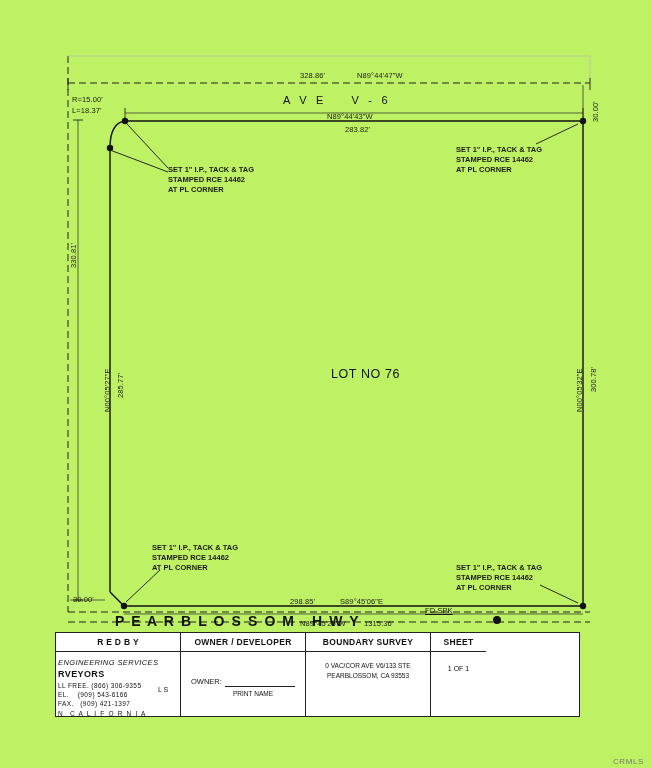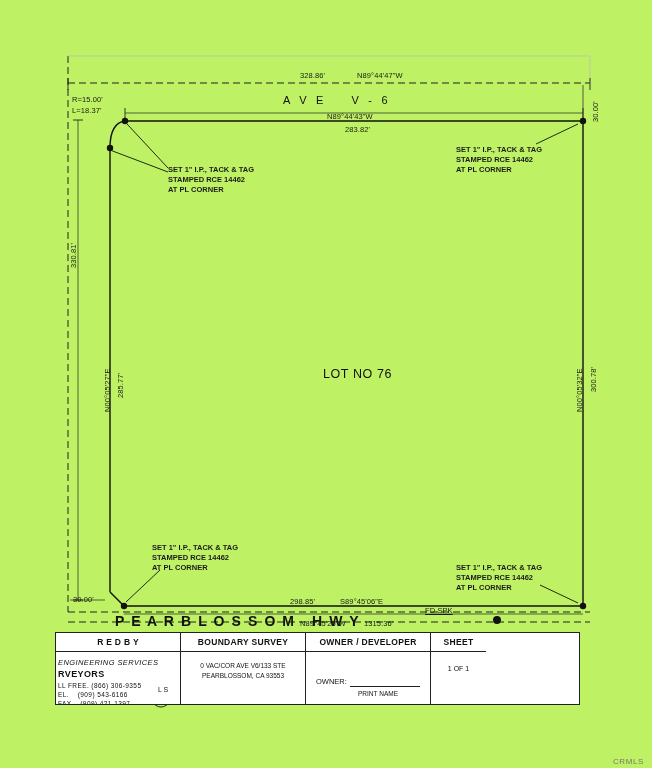--- a/index.html
+++ b/index.html
@@ -59,21 +59,21 @@
     letter-spacing: 1.6px;
     font-weight: bold;
     color: #111;
   }
   
   #titleblock {
     position: absolute;
     left: 55px;
     top: 632px;
     width: 525px;
-    height: 73px;
+    height: 85px;
     border: 1px solid #222;
     box-sizing: border-box;
     background: #fff;
     display: flex;
   }
   .tb-col {
     border-right: 1px solid #222;
     box-sizing: border-box;
     position: relative;
     overflow: hidden;
@@ -203,21 +203,21 @@
 
   <div class="txt lbl rot90" style="left:592px; top:122px;">30.00'</div>
 
   <div class="txt lbl rot90" style="left:70px; top:268px;">330.81'</div>
   <div class="txt lbl rot90" style="left:104px; top:412px;">N00°05'27"E</div>
   <div class="txt lbl rot90" style="left:117px; top:398px;">285.77'</div>
 
   <div class="txt lbl rot90" style="left:576px; top:412px;">N00°05'32"E</div>
   <div class="txt lbl rot90" style="left:590px; top:392px;">300.78'</div>
 
-  <div class="txt lot-title" style="left:323px; top:367px;">LOT NO 76</div>
+  <div class="txt lot-title" style="left:331px; top:367px;">LOT NO 76</div>
 
   <div class="txt note" style="left:168px; top:165px;"><span>SET 1" I.P., TACK &amp; TAG</span>
 <span>STAMPED RCE 14462</span>
 <span>AT PL CORNER</span></div>
 
   <div class="txt note" style="left:456px; top:145px;"><span>SET 1" I.P., TACK &amp; TAG</span>
 <span>STAMPED RCE 14462</span>
 <span>AT PL CORNER</span></div>
 
   <div class="txt note" style="left:152px; top:543px;"><span>SET 1" I.P., TACK &amp; TAG</span>
@@ -242,32 +242,32 @@
       <div class="tb-head">R E D   B Y</div>
       <div class="prep-line" style="left:2px; top:36px; font-weight:bold; font-size:9px;">RVEYORS</div>
       <div class="prep-line" style="left:2px; top:25px;font-style:italic;">ENGINEERING SERVICES</div>
       <div class="prep-line" style="left:2px; top:49px; font-size:6.5px;">LL FREE. (866) 306-9355</div>
       <div class="prep-line" style="left:2px; top:58px; font-size:6.5px;">EL.    (909) 543-6166</div>
       <div class="prep-line" style="left:2px; top:67px; font-size:6.5px;">FAX.   (909) 421-1397</div>
       <div class="prep-line" style="left:2px; top:77px; font-size:6.5px; letter-spacing:1.2px;">N  C A L I F O R N I A</div>
       <div class="ls-stamp" style="left:102px; top:53px;">L S</div>
     </div>
 
-    <div class="tb-col col-survey">
-      <div class="tb-head">BOUNDARY SURVEY</div>
-      <div class="survey-body"><span>0 VAC/COR AVE V6/133 STE</span><br><span>PEARBLOSSOM, CA 93553</span></div>
-    </div>
-
     <div class="tb-col col-owner">
       <div class="tb-head">OWNER / DEVELOPER</div>
       <div class="owner-body" style="left:10px; top:44px;">OWNER:</div>
       <div style="position:absolute; left:44px; top:53px; width:70px; border-bottom:1px solid #222;"></div>
       <div class="owner-body" style="left:52px; top:57px; font-size:6.5px;">PRINT NAME</div>
     </div>
 
+    <div class="tb-col col-survey">
+      <div class="tb-head">BOUNDARY SURVEY</div>
+      <div class="survey-body"><span>0 VAC/COR AVE V6/133 STE</span><br><span>PEARBLOSSOM, CA 93553</span></div>
+    </div>
+
     <div class="tb-col col-sheet">
       <div class="tb-head">SHEET</div>
       <div class="sheet-body">1 OF 1</div>
     </div>
 
   </div>
 
   <div class="crmls">CRMLS</div>
 
 </div>

